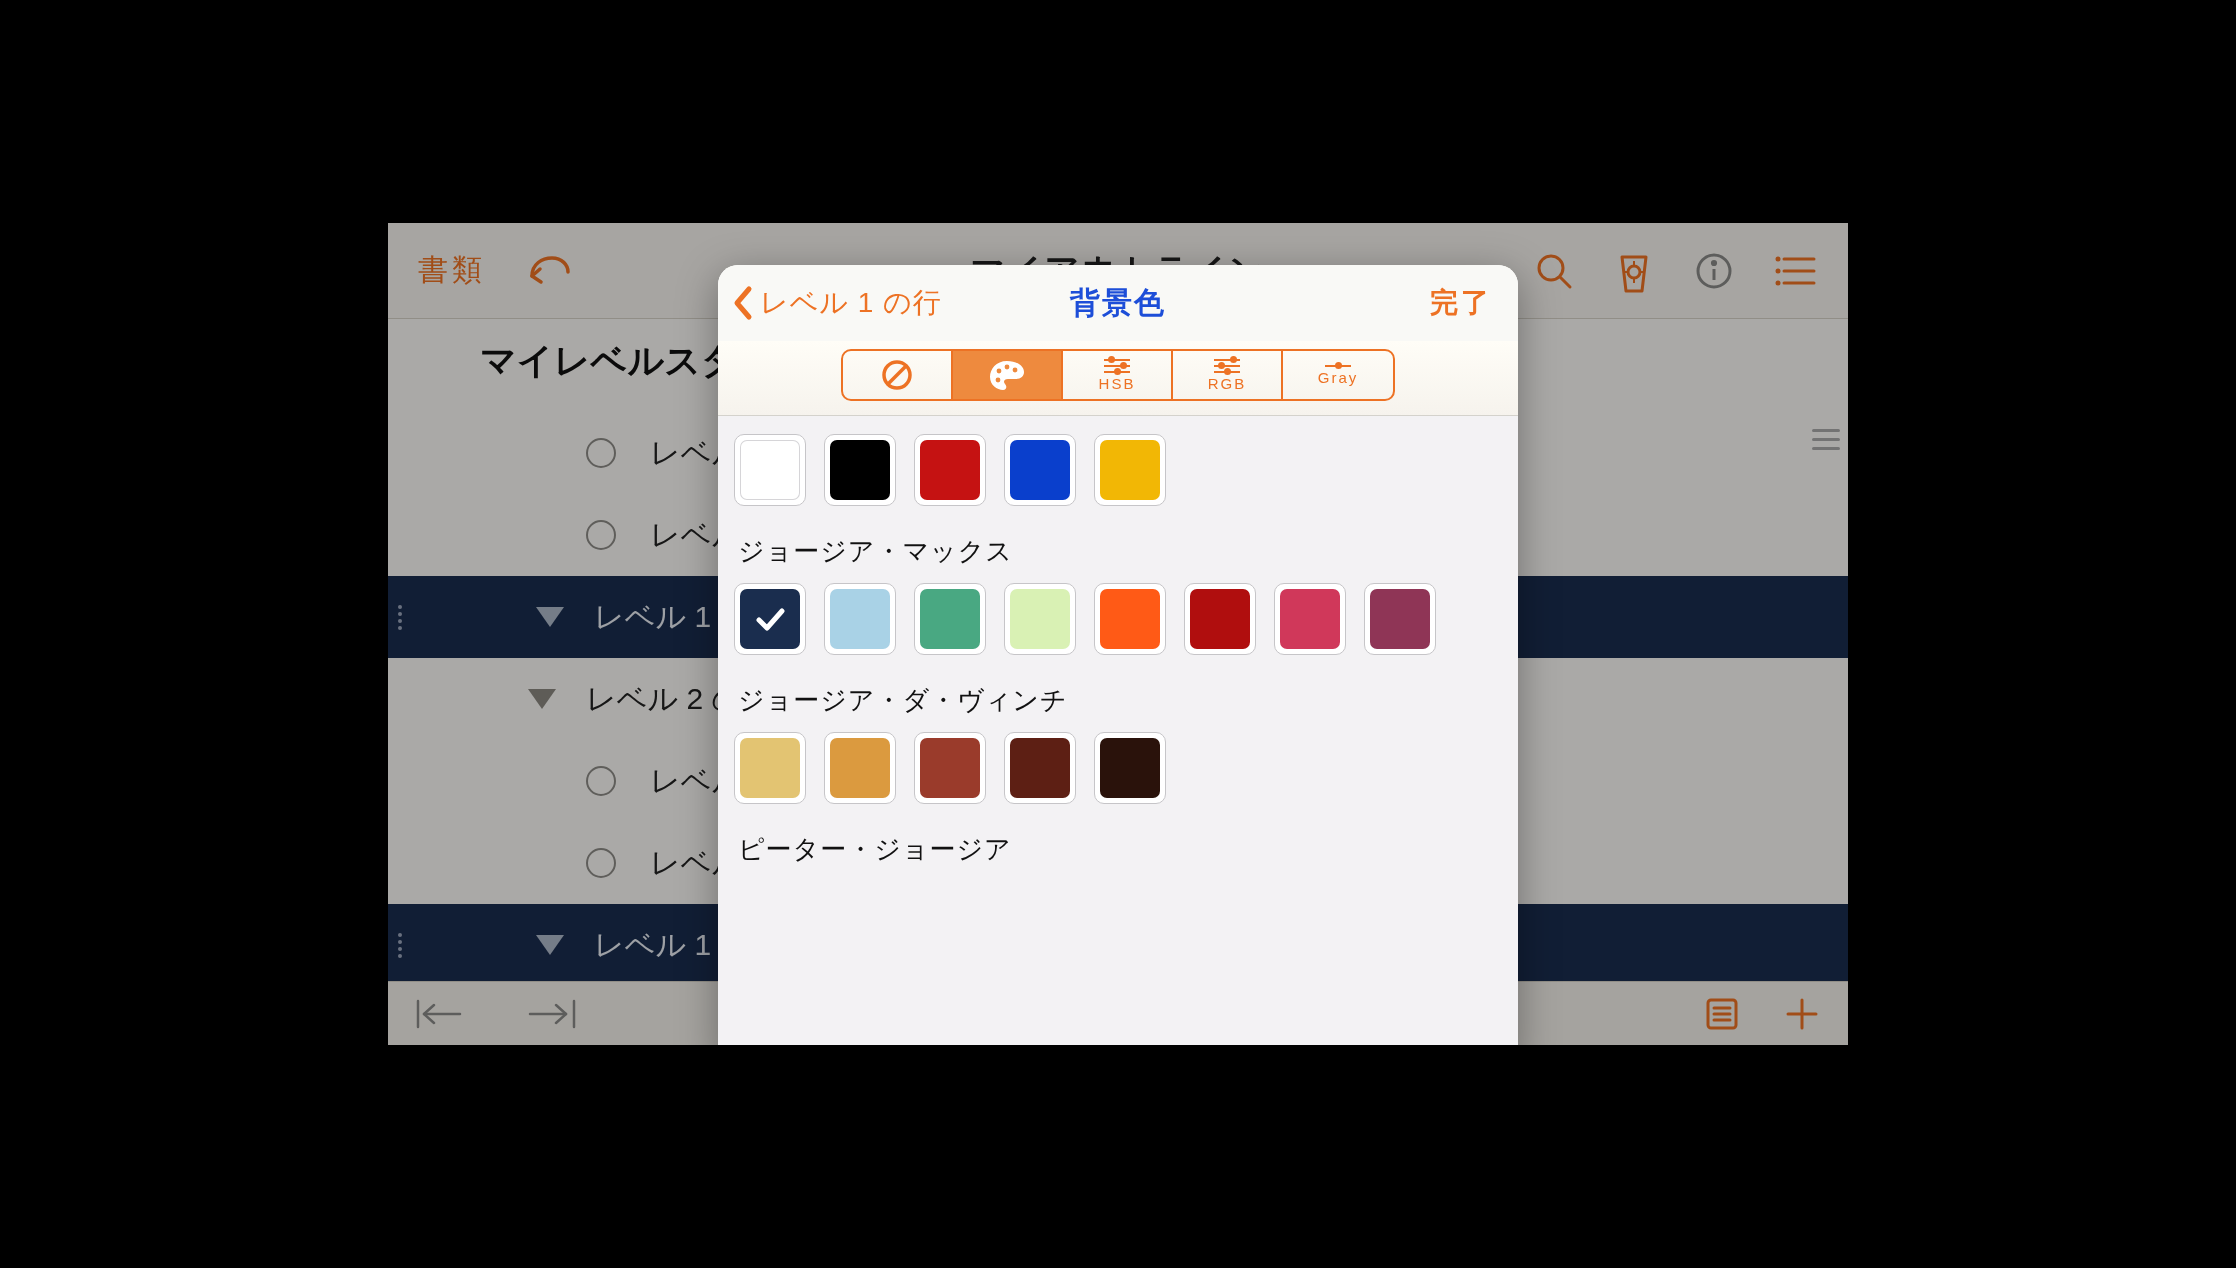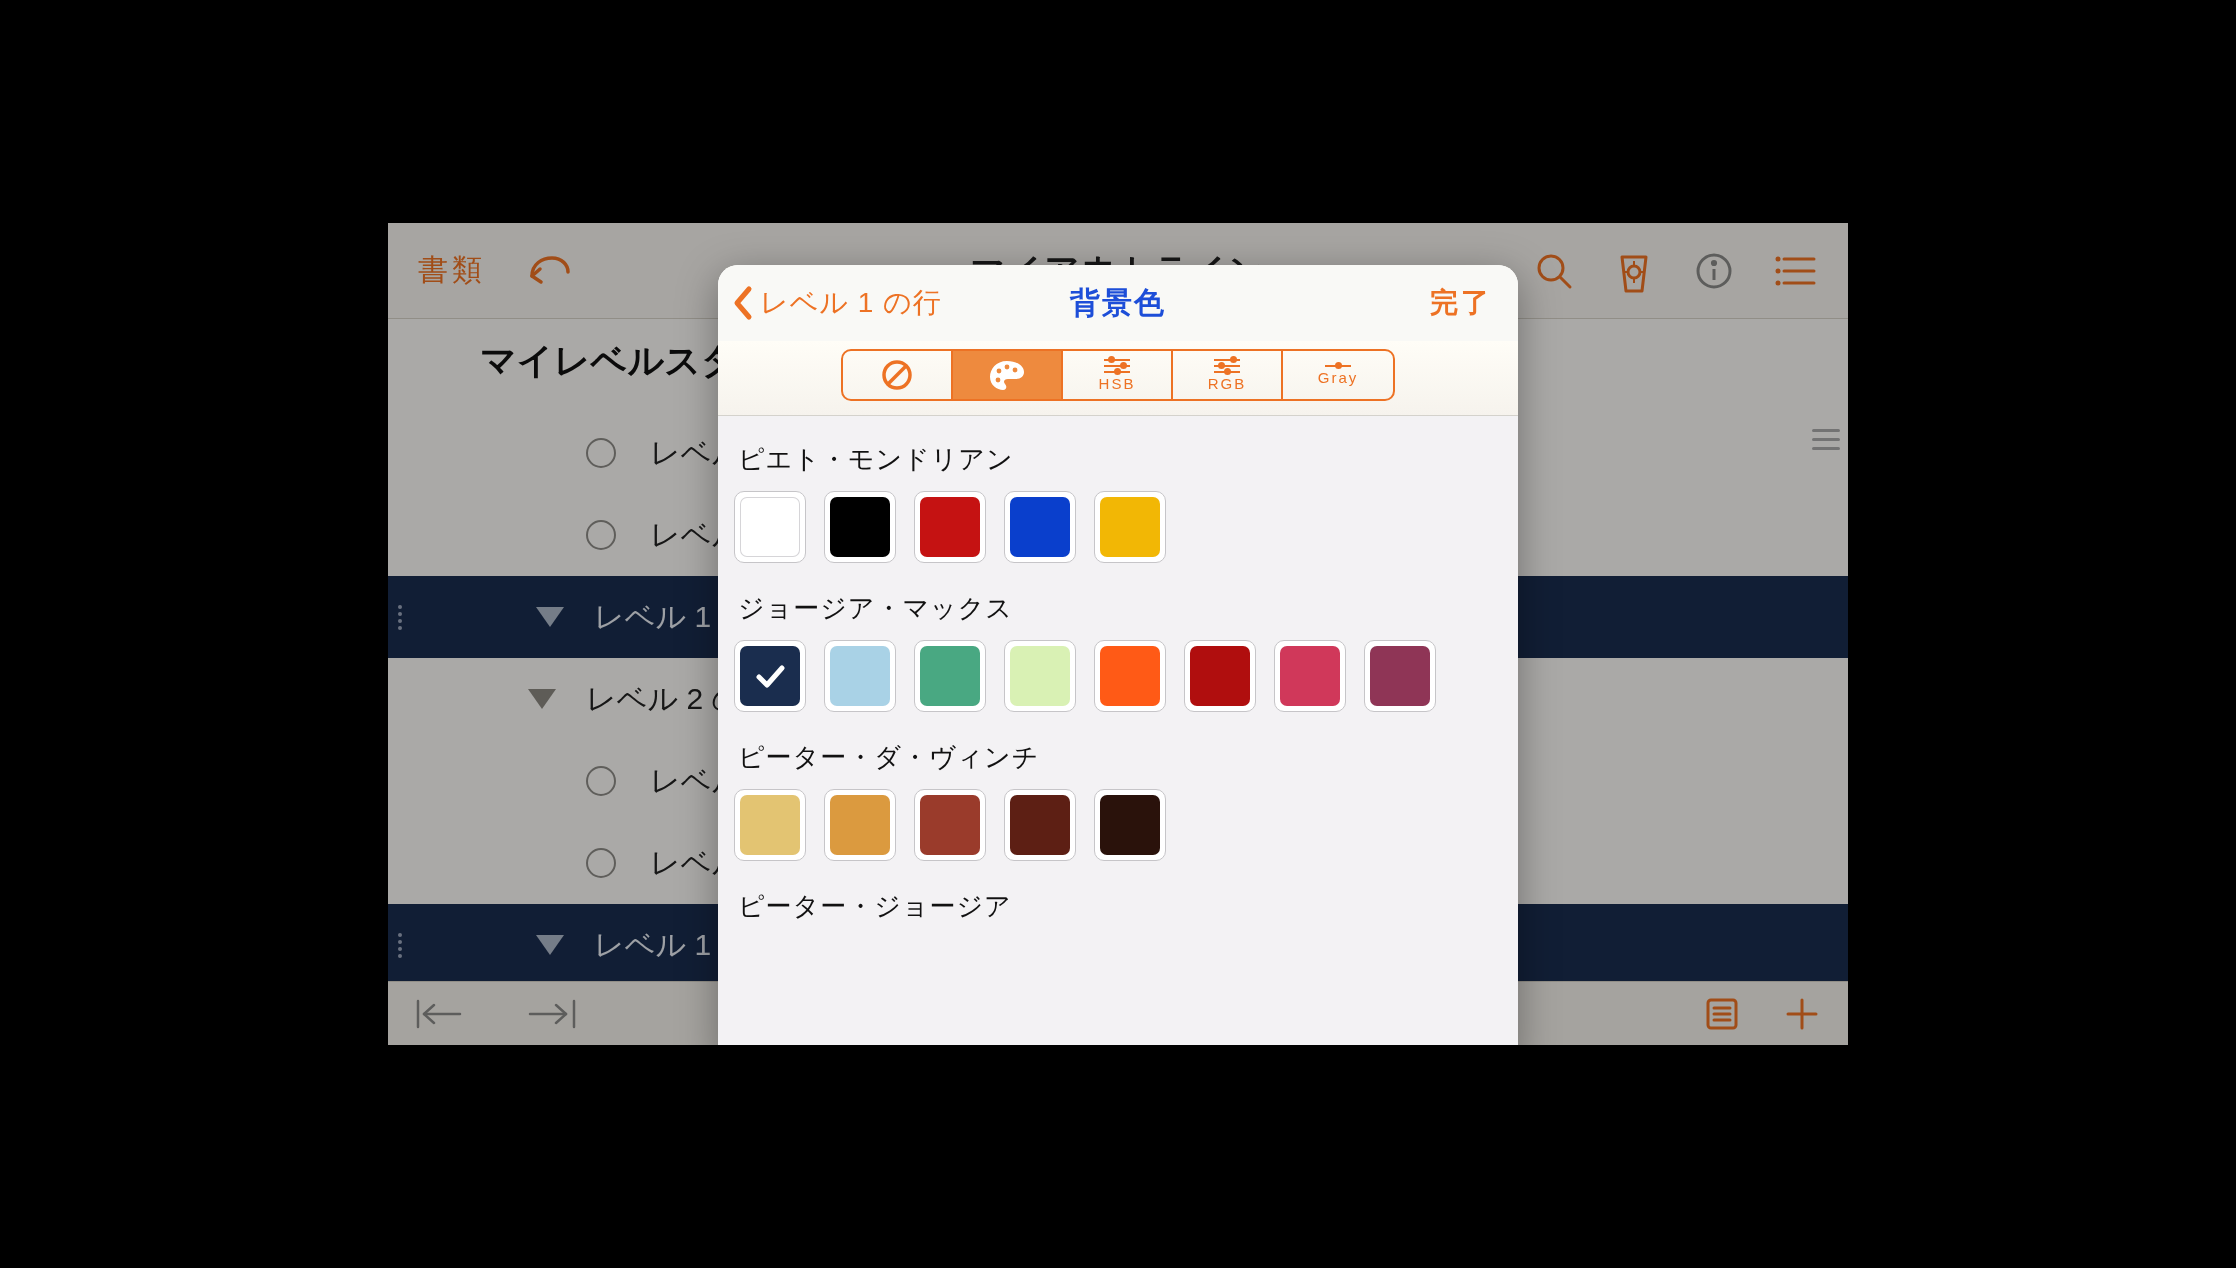--- a/index.html
+++ b/index.html
@@ -366,21 +366,20 @@
               <div class="sliders-ico">
                 <div class="ln c"></div>
               </div>
               <span class="sublabel">Gray</span>
             </div>
         </div>
       </div>
     </div>
 
     <div class="pop-body" id="pop-body">
-        <div class="pal-section-title">ピエト・モンドリアン</div>
         <div class="swatch-row">
           <div class="swatch">
             <div class="swatch-inner" style="background: rgb(255, 255, 255); box-shadow: rgb(214, 213, 216) 0px 0px 0px 1px inset;"></div>
           </div>
           <div class="swatch">
             <div class="swatch-inner" style="background: rgb(0, 0, 0);"></div>
           </div>
           <div class="swatch">
             <div class="swatch-inner" style="background: rgb(197, 18, 18);"></div>
           </div>
@@ -415,21 +414,21 @@
           <div class="swatch">
             <div class="swatch-inner" style="background: rgb(176, 14, 14);"></div>
           </div>
           <div class="swatch">
             <div class="swatch-inner" style="background: rgb(208, 56, 90);"></div>
           </div>
           <div class="swatch">
             <div class="swatch-inner" style="background: rgb(143, 53, 86);"></div>
           </div>
         </div>
-        <div class="pal-section-title">ピーター・ダ・ヴィンチ</div>
+        <div class="pal-section-title">ジョージア・ダ・ヴィンチ</div>
         <div class="swatch-row">
           <div class="swatch">
             <div class="swatch-inner" style="background: rgb(227, 196, 114);"></div>
           </div>
           <div class="swatch">
             <div class="swatch-inner" style="background: rgb(219, 154, 63);"></div>
           </div>
           <div class="swatch">
             <div class="swatch-inner" style="background: rgb(154, 59, 43);"></div>
           </div>

